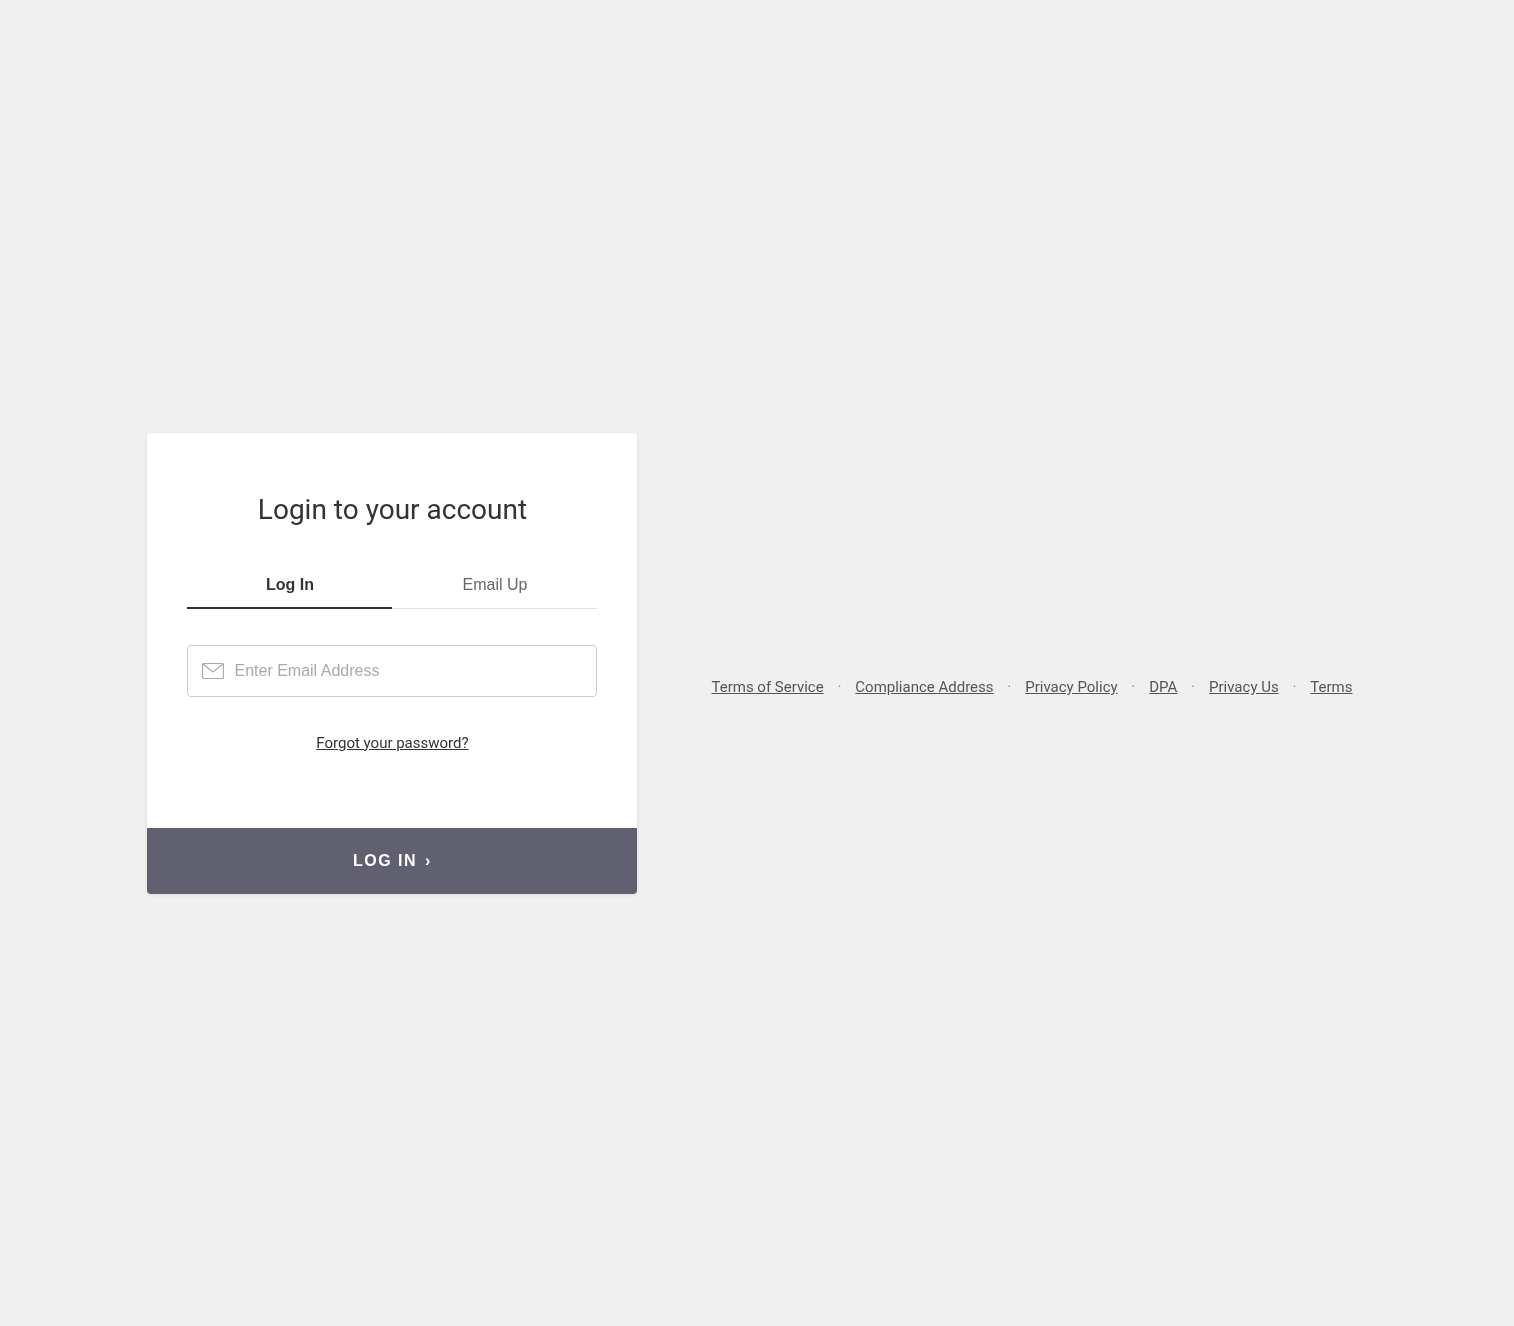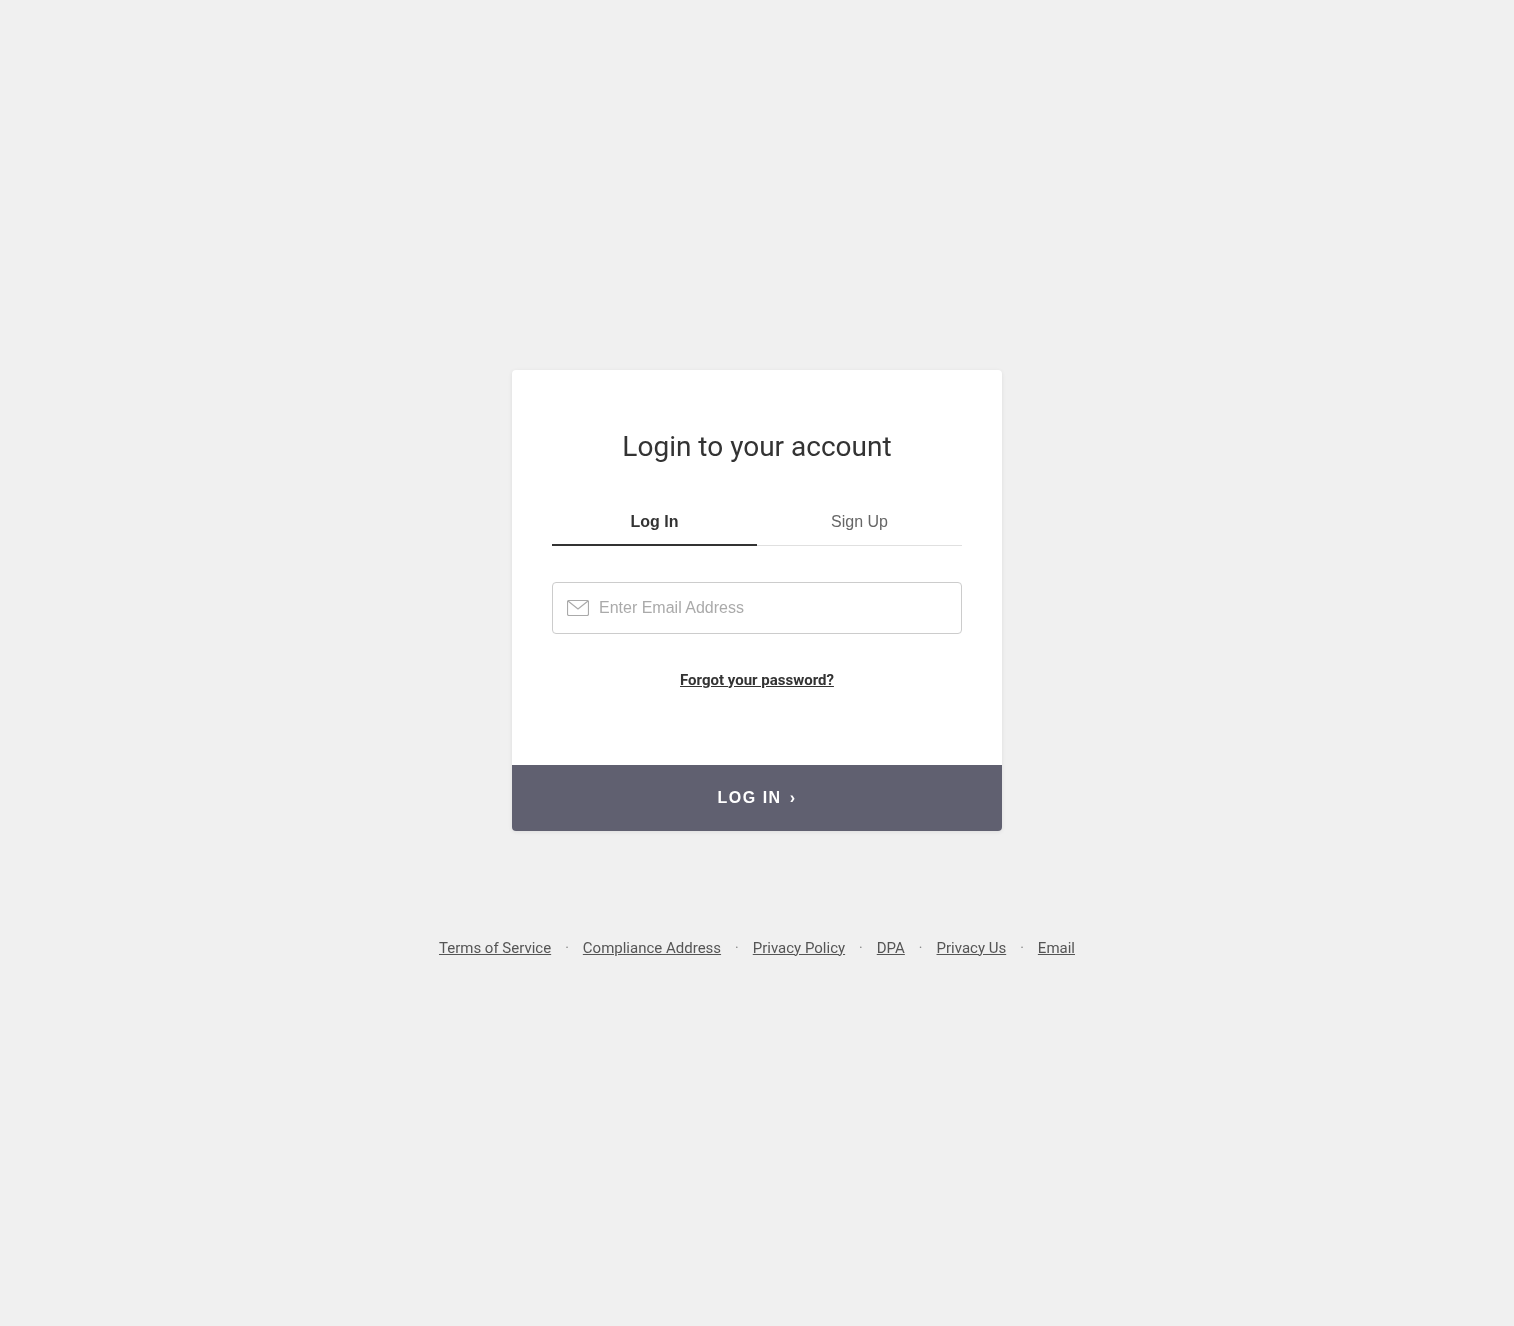--- a/index.html
+++ b/index.html
@@ -14,21 +14,21 @@
       background-color: #f0f0f0;
       display: flex;
       flex-direction: column;
       align-items: center;
       justify-content: center;
       font-family: -apple-system, BlinkMacSystemFont, 'Segoe UI', Roboto, Helvetica, Arial, sans-serif;
     }
 
     .page-wrapper {
       display: flex;
-      flex-direction: column;
+      flex-direction: row;
       align-items: center;
       gap: 60px;
     }
 
     .card {
       background: #ffffff;
       width: 490px;
       border-radius: 4px;
       overflow: hidden;
       box-shadow: 0 1px 4px rgba(0,0,0,0.08);
@@ -118,21 +118,20 @@
 
     .input-field::placeholder {
       color: #aaaaaa;
       font-size: 16px;
     }
 
     .forgot-password {
       text-align: center;
       margin-top: 36px;
       margin-bottom: 36px;
-      font-weight: bold;
     }
 
     .forgot-password a {
       color: #333333;
       font-size: 15px;
       text-decoration: underline;
       cursor: pointer;
     }
 
     .login-button {
@@ -196,21 +195,21 @@
 
 <div class="page-wrapper">
 
   <div class="card">
 
     <div class="card-top">
       <h1 class="card-title">Login to your account</h1>
 
       <div class="tabs">
         <button class="tab active">Log In</button>
-        <button class="tab">Sign Up</button>
+        <button class="tab">Email Up</button>
       </div>
     </div>
 
     <div class="card-body">
 
       <div class="input-group">
         <div class="input-wrapper">
           <span class="input-icon">
             <svg class="email-icon-svg" viewBox="0 0 22 16" fill="none" xmlns="http://www.w3.org/2000/svg">
               <rect x="0.5" y="0.5" width="21" height="15" rx="1.5" stroke="#aaaaaa" stroke-width="1.2" fill="none"></rect>
@@ -239,16 +238,16 @@
     <a class="footer-link">Terms of Service</a>
     <span class="footer-dot">·</span>
     <a class="footer-link">Compliance Address</a>
     <span class="footer-dot">·</span>
     <a class="footer-link">Privacy Policy</a>
     <span class="footer-dot">·</span>
     <a class="footer-link">DPA</a>
     <span class="footer-dot">·</span>
     <a class="footer-link">Privacy Us</a>
     <span class="footer-dot">·</span>
-    <a class="footer-link">Email</a>
+    <a class="footer-link">Terms</a>
   </div>
 
 </div>
 
 </body></html>

